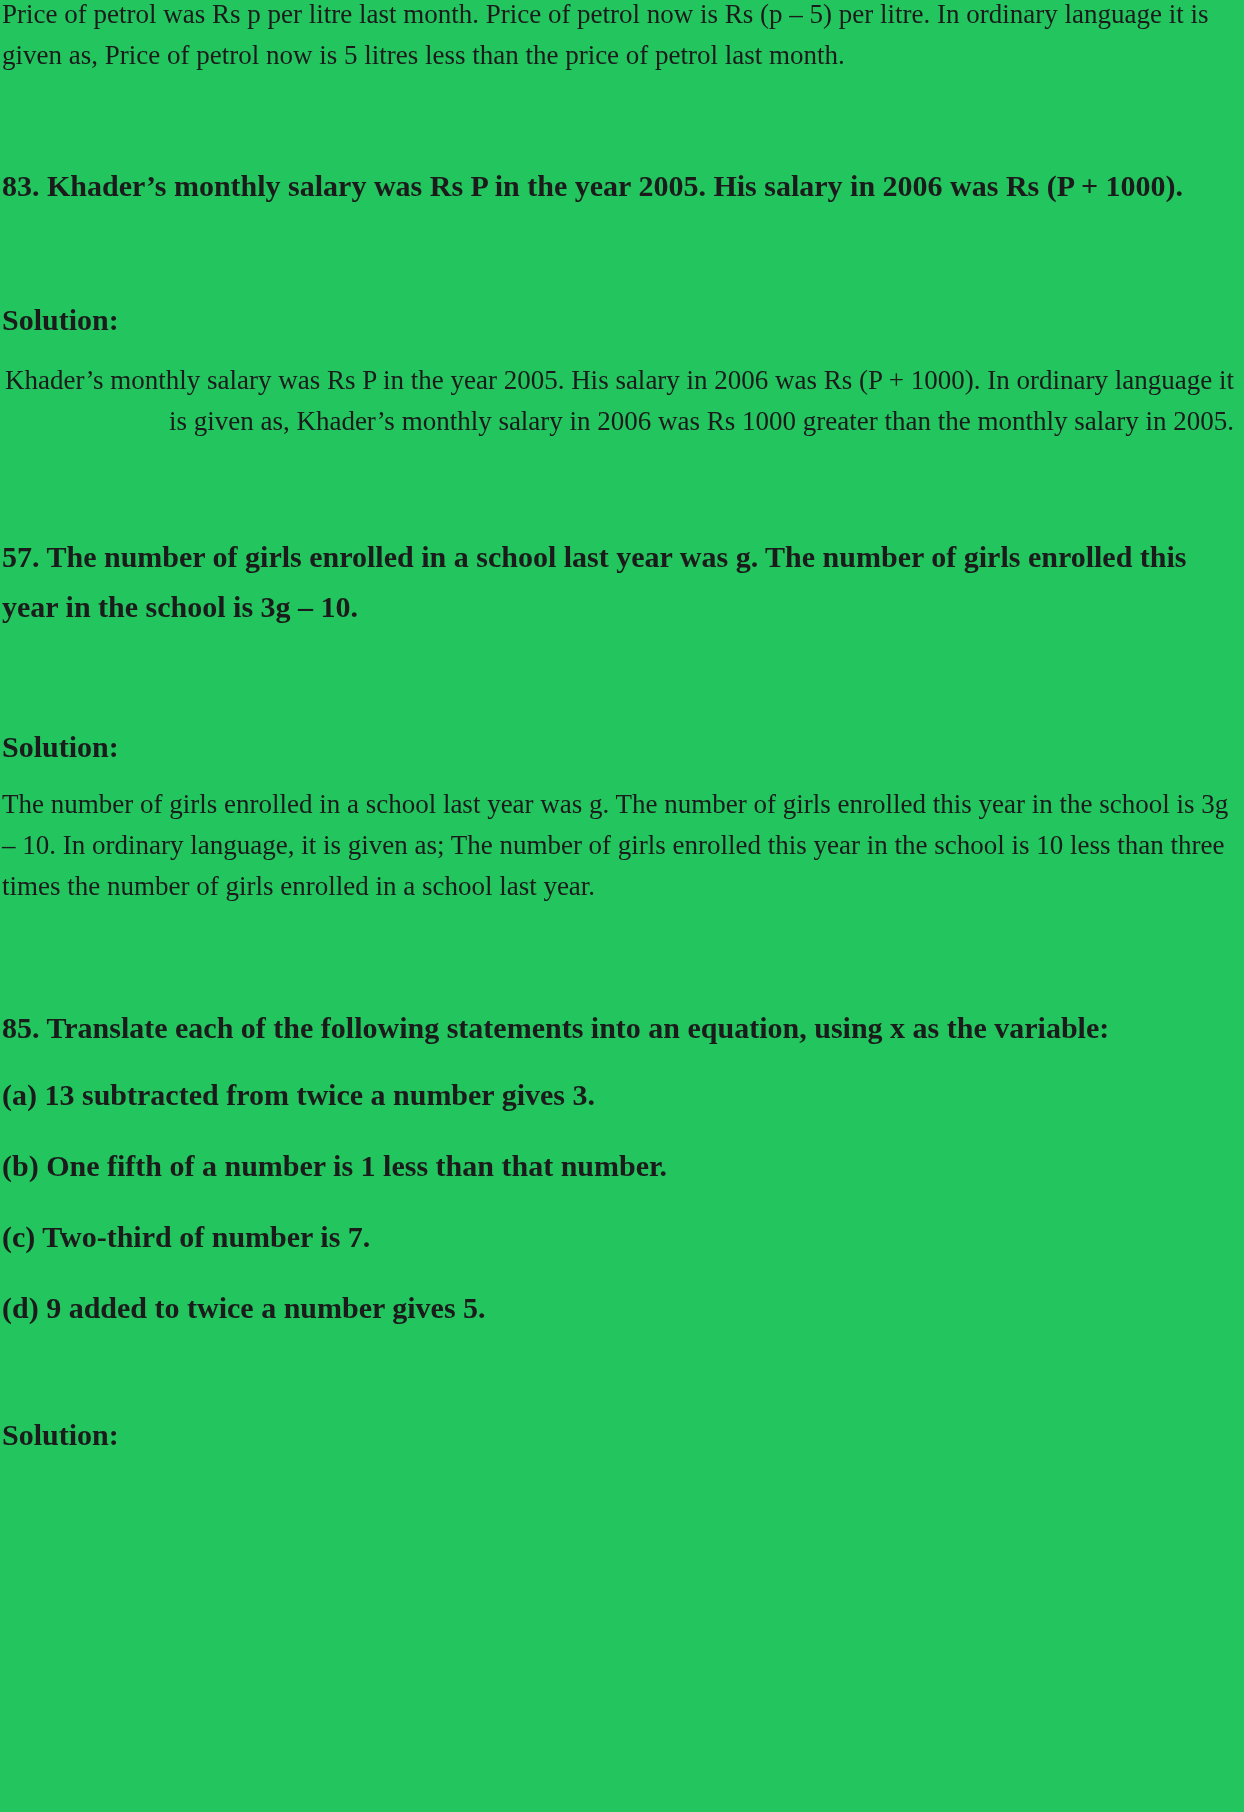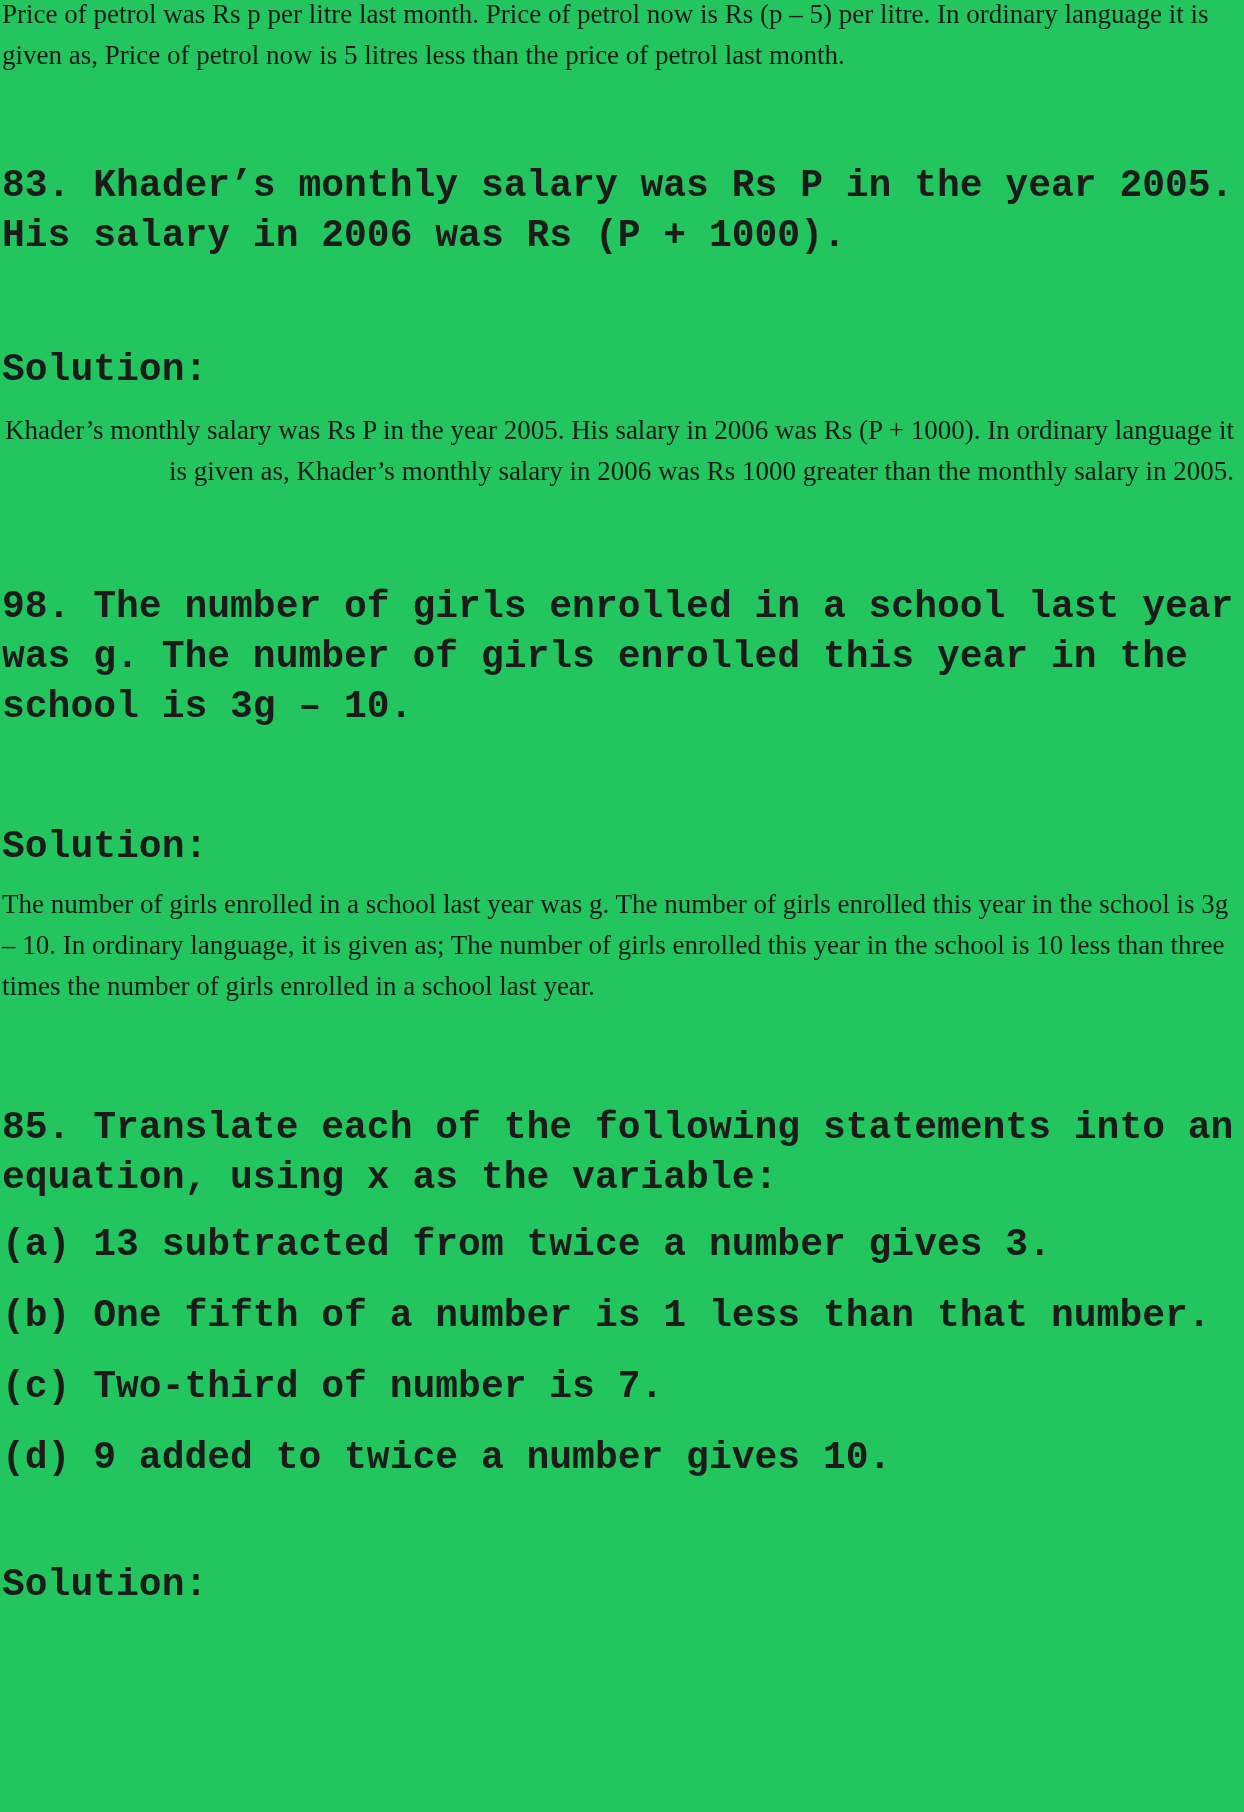--- a/index.html
+++ b/index.html
@@ -19,25 +19,24 @@
     font-family: "Liberation Serif", "DejaVu Serif", serif;
     -webkit-font-smoothing: antialiased;
   }
   .body-text {
     font-size: 27px;
     line-height: 41px;
     margin: 0;
     font-weight: 400;
   }
   .head {
-    font-size: 38px;
+    font-size: 30px;
     line-height: 50px;
     font-weight: 700;
     margin: 0;
-    font-family: Liberation Mono, monospace;
   }
   
   .mt-intro   { margin-top: -6px; }
   .mt-q83     { margin-top: 85px; }
   .mt-sol83   { margin-top: 84px; }
   .mt-a83     { margin-top: 15px; text-align: right; }
   .mt-q84     { margin-top: 90px; }
   .mt-sol84   { margin-top: 90px; }
   .mt-a84     { margin-top: 12px; }
   .mt-q85     { margin-top: 96px; }
@@ -52,33 +51,33 @@
 <div class="page">
 
   <p class="body-text mt-intro">Price of petrol was Rs p per litre last month. Price of petrol now is Rs (p – 5) per litre. In ordinary language it is given as, Price of petrol now is 5 litres less than the price of petrol last month.</p>
 
   <h2 class="head mt-q83">83. Khader’s monthly salary was Rs P in the year 2005. His salary in 2006 was Rs (P + 1000).</h2>
 
   <h2 class="head mt-sol83">Solution:</h2>
 
   <p class="body-text mt-a83">Khader’s monthly salary was Rs P in the year 2005. His salary in 2006 was Rs (P + 1000). In ordinary language it is given as, Khader’s monthly salary in 2006 was Rs 1000 greater than the monthly salary in 2005.</p>
 
-  <h2 class="head mt-q84">98. The number of girls enrolled in a school last year was g. The number of girls enrolled this year in the school is 3g – 10.</h2>
+  <h2 class="head mt-q84">57. The number of girls enrolled in a school last year was g. The number of girls enrolled this year in the school is 3g – 10.</h2>
 
   <h2 class="head mt-sol84">Solution:</h2>
 
   <p class="body-text mt-a84">The number of girls enrolled in a school last year was g. The number of girls enrolled this year in the school is 3g – 10. In ordinary language, it is given as; The number of girls enrolled this year in the school is 10 less than three times the number of girls enrolled in a school last year.</p>
 
   <h2 class="head mt-q85">85. Translate each of the following statements into an equation, using x as the variable:</h2>
 
   <h2 class="head mt-part1">(a) 13 subtracted from twice a number gives 3.</h2>
 
   <h2 class="head mt-part">(b) One fifth of a number is 1 less than that number.</h2>
 
   <h2 class="head mt-part">(c) Two-third of number is 7.</h2>
 
-  <h2 class="head mt-part">(d) 9 added to twice a number gives 10.</h2>
+  <h2 class="head mt-part">(d) 9 added to twice a number gives 5.</h2>
 
 
   <h2 class="head mt-sol85">Solution:</h2>
 
 
 </div>
 
 </body></html>

